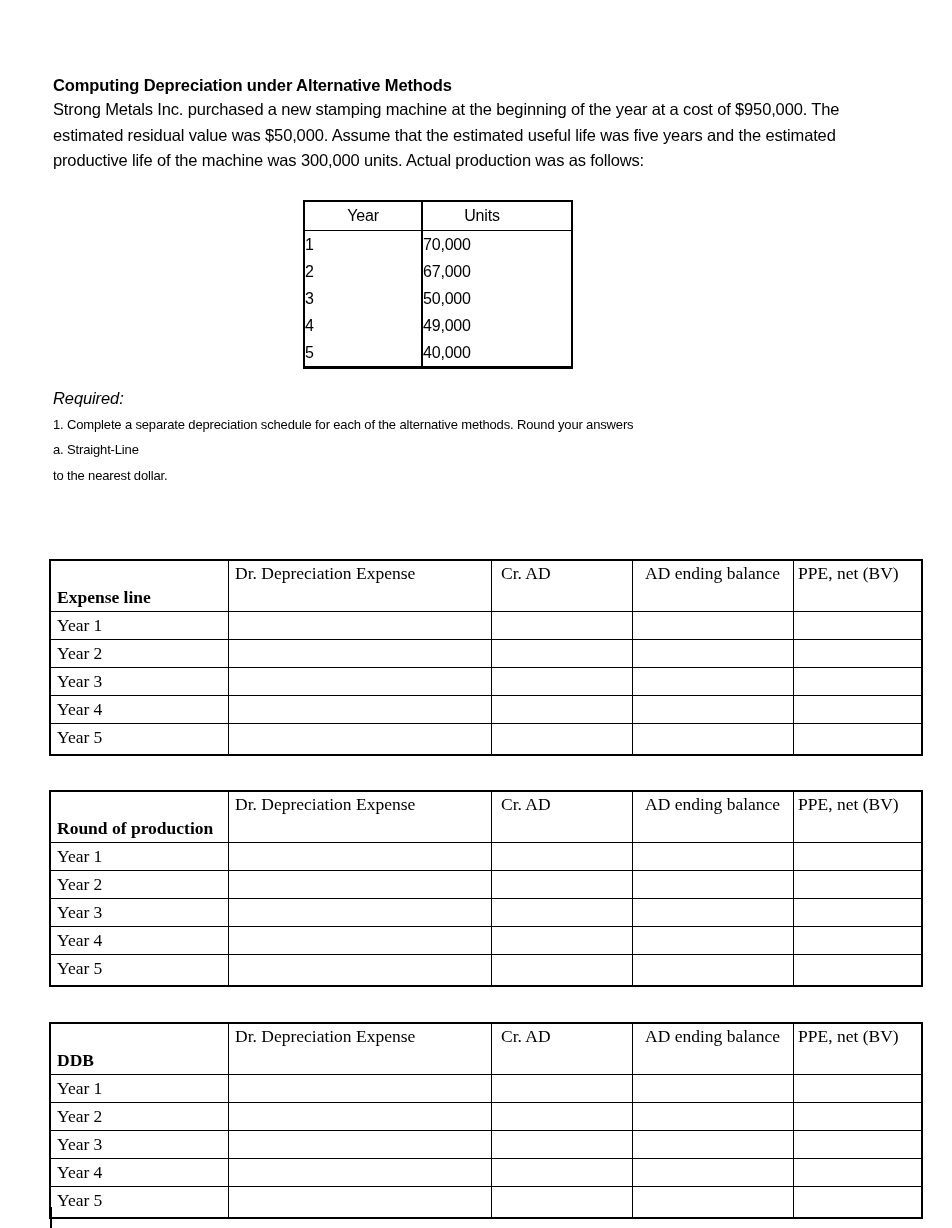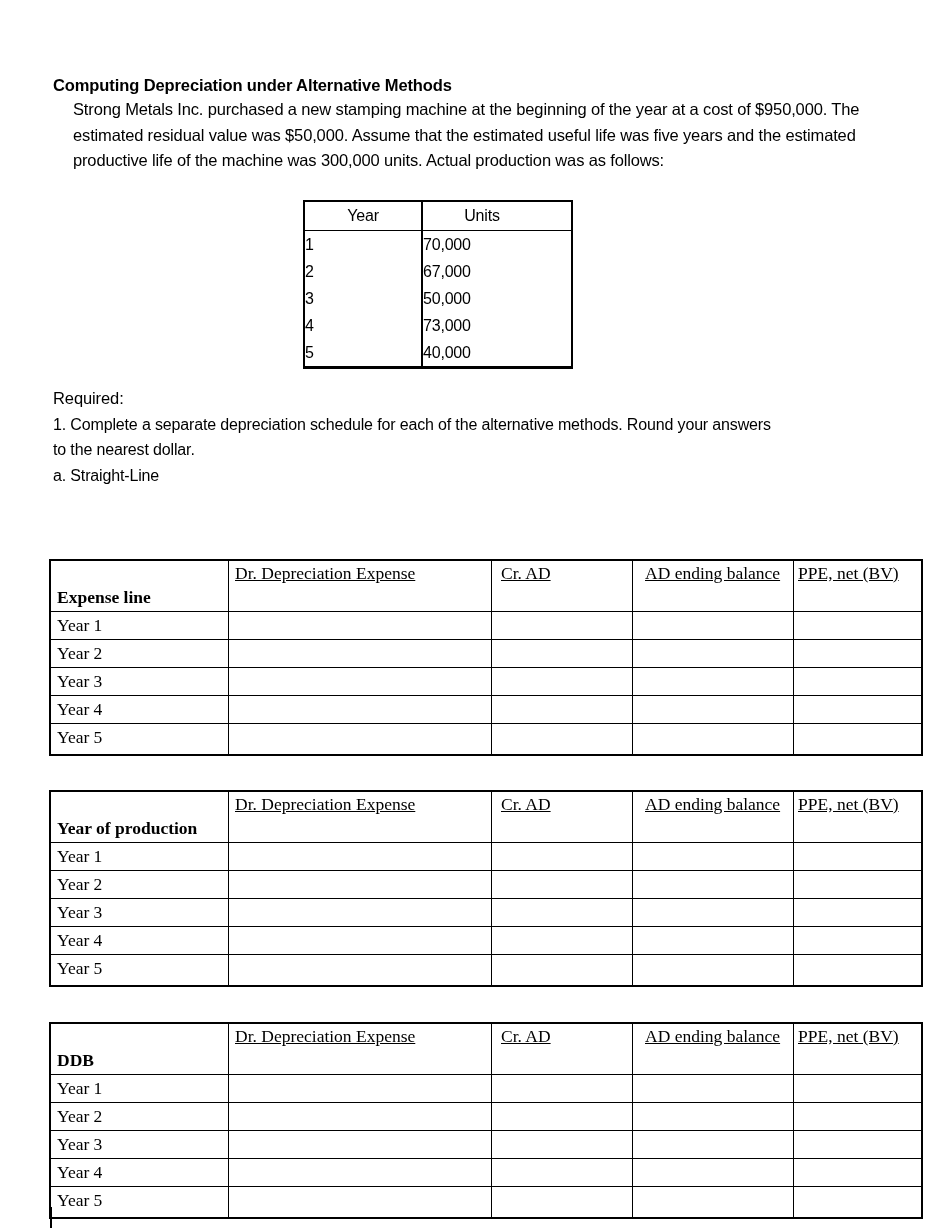--- a/index.html
+++ b/index.html
@@ -34,21 +34,20 @@
     font-weight: bold;
     font-size: 16.5px;
     line-height: 24px;
     letter-spacing: -0.1px;
     white-space: nowrap;
   }
   .intro-para {
     font-size: 16.5px;
     line-height: 25.6px;
     letter-spacing: -0.15px;
-    margin-left: 20px;
   }
 
   
   .prod-table-wrap {
     position: absolute;
     left: 303px;
     top: 200px;
     width: 268px;
   }
   table.prod {
@@ -83,26 +82,27 @@
   }
 
   
   .required {
     position: absolute;
     left: 53px;
     top: 386px;
     width: 845px;
   }
   .required-label {
+    font-style: italic;
     font-size: 16.5px;
     line-height: 25.5px;
     letter-spacing: -0.1px;
   }
   .required-line {
-    font-size: 16px;
+    font-size: 13px;
     line-height: 25.6px;
     letter-spacing: -0.15px;
   }
 
   
   .sched {
     position: absolute;
     left: 50px;
     width: 871px;
     border-collapse: collapse;
@@ -130,21 +130,20 @@
     font-weight: bold;
     height: 46px;
     padding-bottom: 4px;
     line-height: 20px;
   }
   .sched th.col-head {
     vertical-align: top;
     height: 46px;
     padding-top: 1px;
     line-height: 22px;
-    text-decoration: underline;
   }
   .sched th.col-head.c-cr { padding-left: 9px; }
   .sched th.col-head.c-ad { padding-left: 12px; }
   .sched th.col-head.c-ppe { padding-left: 4px; }
   .sched col.c-label { width: 178px; }
   .sched col.c-dr { width: 263px; }
   .sched col.c-cr { width: 141px; }
   .sched col.c-adb { width: 161px; }
   .sched col.c-ppe { width: 128px; }
 
@@ -201,35 +200,35 @@
           <tr>
             <td>2</td>
             <td class="units">67,000</td>
           </tr>
           <tr>
             <td>3</td>
             <td class="units">50,000</td>
           </tr>
           <tr>
             <td>4</td>
-            <td class="units">73,000</td>
+            <td class="units">49,000</td>
           </tr>
           <tr class="last">
             <td>5</td>
             <td class="units">40,000</td>
           </tr>
         </tbody>
     </table>
   </div>
 
   <div class="required">
     <div class="required-label">Required:</div>
     <div class="required-line">1. Complete a separate depreciation schedule for each of the alternative methods. Round your answers</div>
+    <div class="required-line">a. Straight-Line</div>
     <div class="required-line">to the nearest dollar.</div>
-    <div class="required-line">a. Straight-Line</div>
   </div>
 
   <table class="sched sched-outer" id="sched-straight-line">
     <colgroup>
       <col class="c-label">
         <col class="c-dr">
         <col class="c-cr">
         <col class="c-adb">
         <col class="c-ppe">
     </colgroup>
@@ -284,21 +283,21 @@
   <table class="sched sched-outer" id="sched-units-production">
     <colgroup>
       <col class="c-label">
         <col class="c-dr">
         <col class="c-cr">
         <col class="c-adb">
         <col class="c-ppe">
     </colgroup>
     <thead>
       <tr>
-        <th class="method-cell">Year of production</th>
+        <th class="method-cell">Round of production</th>
         <th class="col-head c-dr">Dr. Depreciation Expense</th>
         <th class="col-head c-cr">Cr. AD</th>
         <th class="col-head c-ad">AD ending balance</th>
         <th class="col-head c-ppe">PPE, net (BV)</th>
       </tr>
     </thead>
     <tbody class="sched-body">
         <tr>
           <td class="row-cell">Year 1</td>
           <td class="row-cell"></td>

